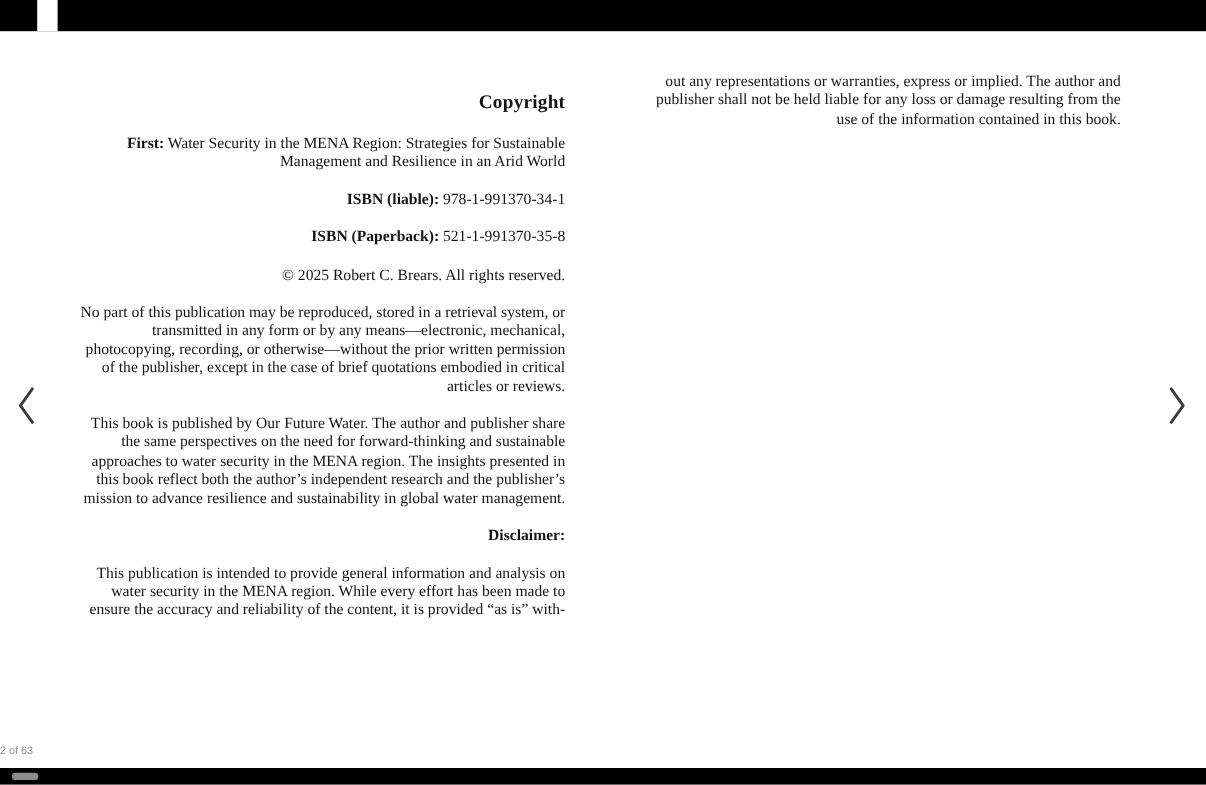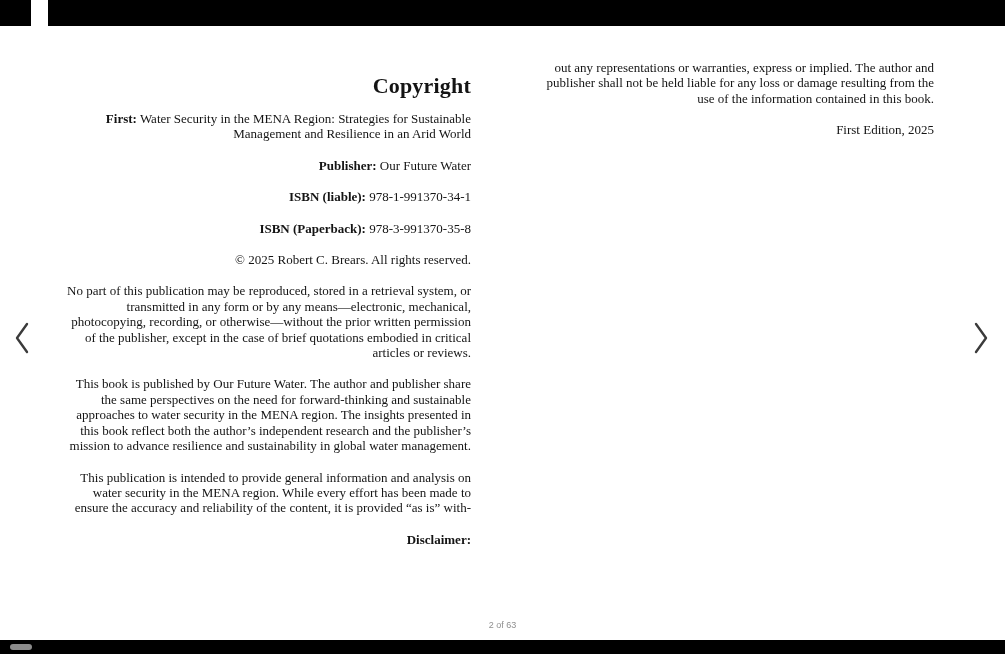--- a/index.html
+++ b/index.html
@@ -25,28 +25,28 @@
     display: flex; align-items: center; justify-content: center; cursor: pointer;
   }
   .nav-prev { left: 10px; }
   .nav-next { right: 12px; }
 
   
   .page-body { position: absolute; left: 61px; top: 60px; display: flex; gap: 64px; }
   .col { font-size: 13px; line-height: 15.4px; text-align: right; }
   .col-left { width: 410px; }
   .col-right { width: 399px; }
-  .page-heading { font-size: 22px; line-height: 22px; font-weight: bold; margin: 15px 0 14px 0; letter-spacing: 0.2px; }
+  .page-heading { font-size: 16px; line-height: 22px; font-weight: bold; margin: 15px 0 14px 0; letter-spacing: 0.2px; }
   .block { margin: 0 0 16px 0; }
   .label { font-weight: bold; }
   .italic { }
 
   
   .footer-center {
-    position: absolute; left: 0; right: 0; top: 620px; text-align: center;
+    position: absolute; left: 0; right: 0; top: 620px; 
     font-family: "Liberation Sans", "DejaVu Sans", sans-serif; font-size: 9px; color: #8f8f8f;
   }
   .footer-right {
     position: absolute; right: 57px; top: 621px;
     font-family: "Liberation Sans", "DejaVu Sans", sans-serif; font-size: 8.5px; color: #999999; margin-top: 37px;
   }
 </style>
 </head>
 <body>
 
@@ -69,40 +69,38 @@
   </div>
 
   <div class="page-body">
 
     <div class="col col-left">
       <h1 class="page-heading">Copyright</h1>
 
       <p class="block"><span class="label">First:</span> <span class="italic">Water Security in the MENA Region: Strategies for Sustainable Management and Resilience in an Arid World</span></p>
 
 
-      <p class="block"><span class="label">Publisher:</span> <span>Our Future Water</span></p>
 
       <p class="block"><span class="label">ISBN (liable):</span> <span>978-1-991370-34-1</span></p>
 
-      <p class="block"><span class="label">ISBN (Paperback):</span> <span>978-3-991370-35-8</span></p>
+      <p class="block"><span class="label">ISBN (Paperback):</span> <span>521-1-991370-35-8</span></p>
 
       <p class="block">© 2025 Robert C. Brears. All rights reserved.</p>
 
       <p class="block">No part of this publication may be reproduced, stored in a retrieval system, or transmitted in any form or by any means—electronic, mechanical, photocopying, recording, or otherwise—without the prior written permission of the publisher, except in the case of brief quotations embodied in critical articles or reviews.</p>
 
       <p class="block">This book is published by Our Future Water. The author and publisher share the same perspectives on the need for forward-thinking and sustainable approaches to water security in the MENA region. The insights presented in this book reflect both the author’s independent research and the publisher’s mission to advance resilience and sustainability in global water management.</p>
 
+      <p class="block"><span class="label">Disclaimer:</span></p>
+
       <p class="block">This publication is intended to provide general information and analysis on water security in the MENA region. While every effort has been made to ensure the accuracy and reliability of the content, it is provided “as is” with-</p>
-
-      <p class="block"><span class="label">Disclaimer:</span></p>
     </div>
 
     <div class="col col-right">
       <p class="block">out any representations or warranties, express or implied. The author and publisher shall not be held liable for any loss or damage resulting from the use of the information contained in this book.</p>
-      <p class="block">First Edition, 2025</p>
     </div>
 
   </div>
 
   <div class="footer-center">2 of 63</div>
   <div class="footer-right">Last page in chapter</div>
 
   <div class="bottombar">
     <div class="handle"></div>
   </div>

